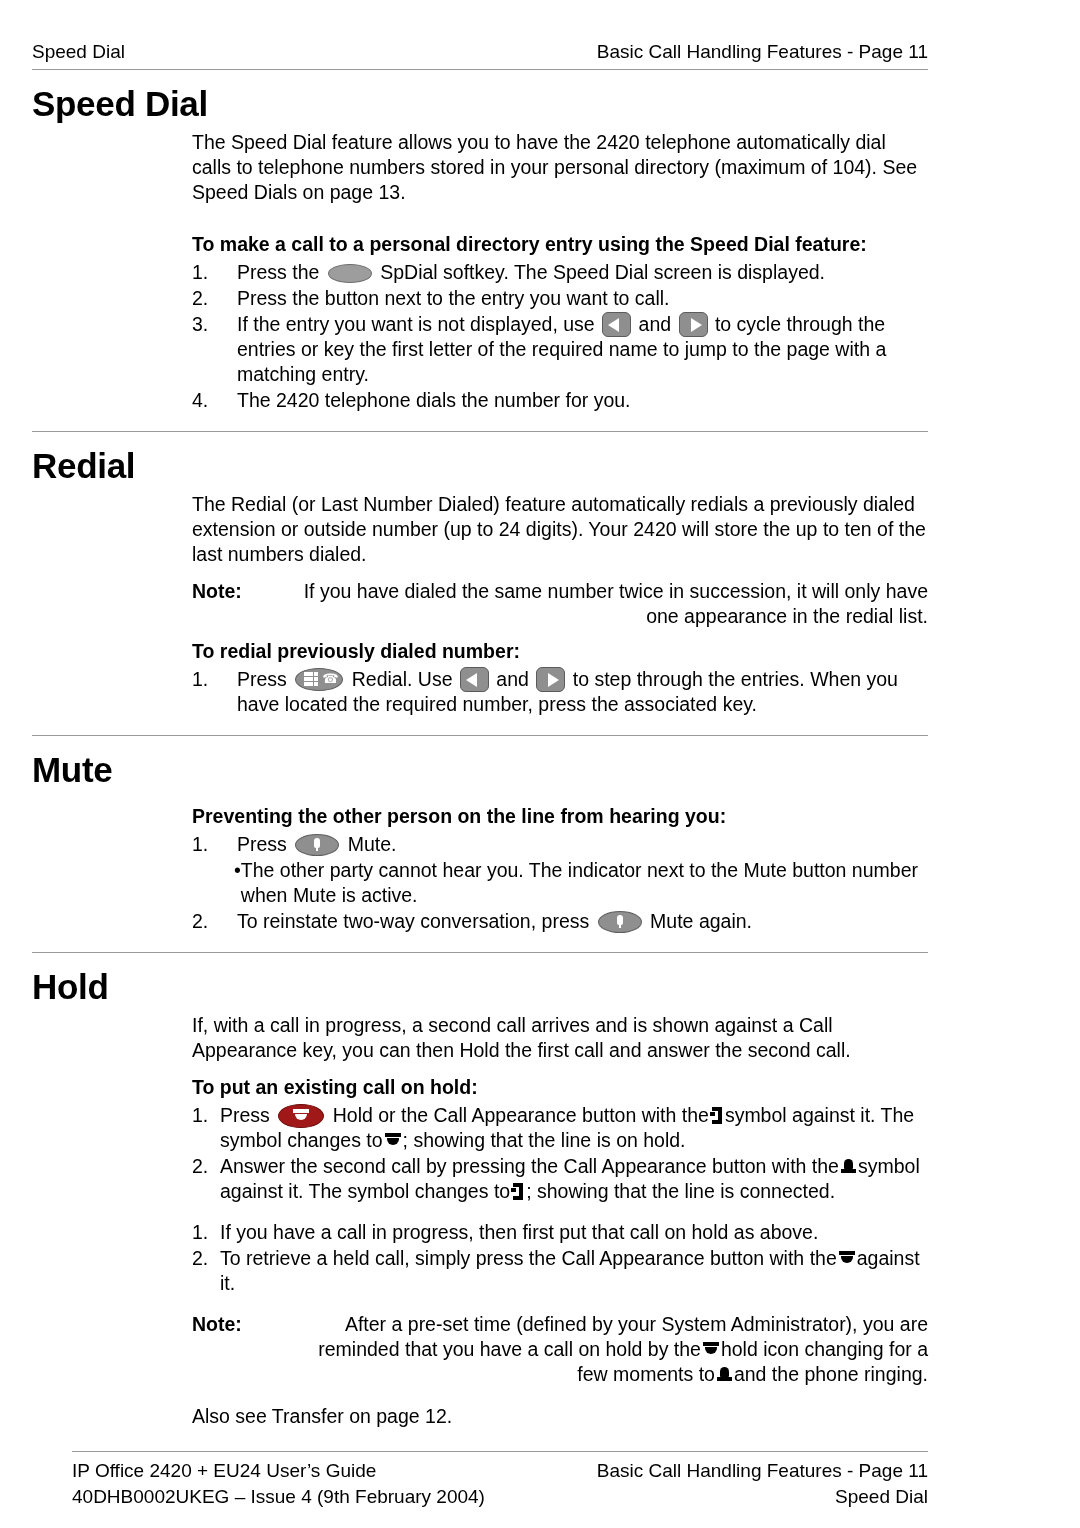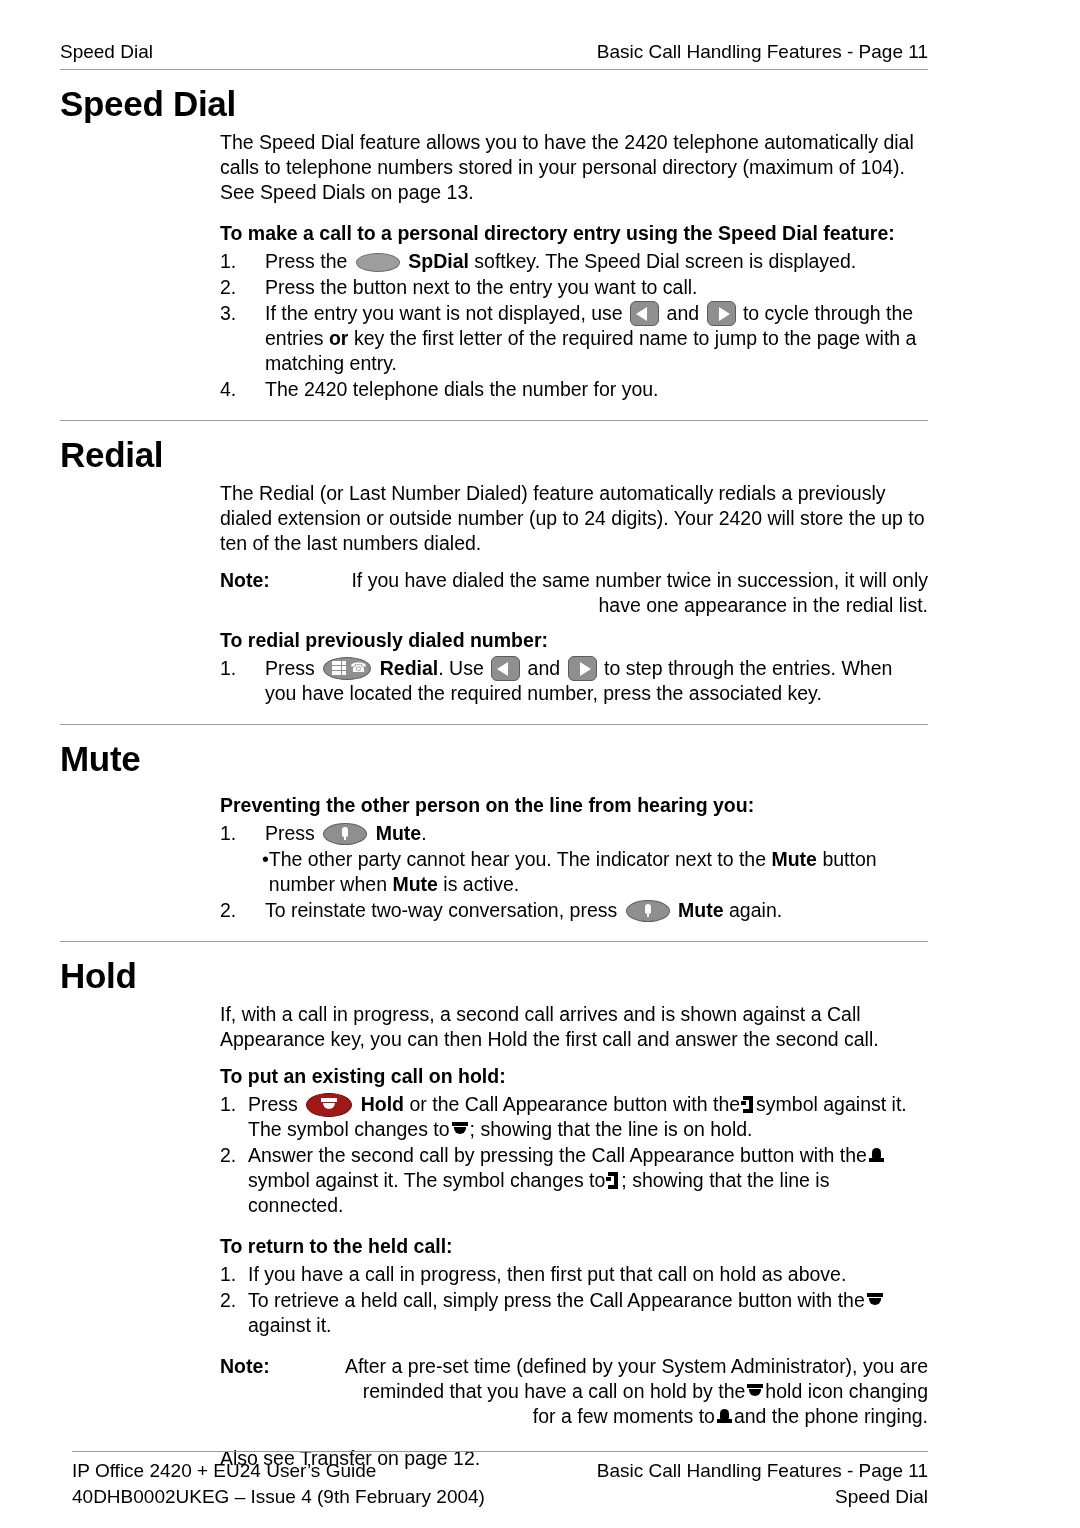--- a/index.html
+++ b/index.html
@@ -7,21 +7,21 @@
     width:1080px;height:1528px;
     background:#ffffff;
     font-family:"Liberation Sans","DejaVu Sans",sans-serif;
     color:#000000;
     -webkit-font-smoothing:antialiased;
   }
   .page{
     position:relative;
     width:1000px;height:1528px;
     box-sizing:border-box;
-    padding:40px 72px 0 60px;
+    padding:40px 72px 0 32px;
   }
   
   .header{
     display:flex;justify-content:space-between;align-items:baseline;
     font-size:19px;line-height:24px;
     padding-bottom:5px;
   }
   .rule{
     border:0;border-top:1.5px solid #9a9a9a;
     margin:0;height:0;
@@ -37,21 +37,21 @@
     border:0;border-top:1.5px solid #9a9a9a;
     margin:18px 0 0 0;
   }
   
   .indent{ margin-left:160px; }
   p.body{
     font-size:19.5px;line-height:25px;
     margin:0 0 4px 0;
     text-align:left;
   }
-  p.lead{ margin-bottom:16px; }
+  p.lead{ margin-bottom:27px; }
   p.subhead{
     font-size:19.5px;line-height:25px;
     font-weight:bold;
     margin:0 0 3px 0;
   }
   .gap{height:15px;}
   .gap-sm{height:8px;}
   
   .li{
     display:flex;
@@ -70,21 +70,21 @@
   }
   .note{
     display:flex;
     font-size:19.5px;line-height:25px;
     margin:0 0 2px 0;
     gap:36px;
   }
   .note .lbl{ flex:0 0 62px;font-weight:bold; }
   .note .lbl.wide{ flex:0 0 82px; }
   .note .txt{ flex:1 1 auto;text-align:right; }
-  b{font-weight:bold;}
+  b{font-weight:normal;}
   
   .btn-ico{
     display:inline-block;
     vertical-align:-4px;
     position:relative;
     border-radius:50%;
     margin:0 3px;
   }
   .ico-spdial{
     width:42px;height:17px;
@@ -356,21 +356,20 @@
         <span>or the Call Appearance button with the</span><span class="glyph connected"></span><span>symbol against it. The symbol changes to</span><span class="glyph hold"></span><span>; showing that the line is on hold.</span></span>
     </div>
 
     <div class="li">
       <span class="num tight">2.</span>
       <span class="txt"><span>Answer the second call by pressing the Call Appearance button with the</span><span class="glyph ringing"></span><span>symbol against it. The symbol changes to</span><span class="glyph connected"></span><span>; showing that the line is connected.</span></span>
     </div>
 
     <div class="gap"></div>
 
-    <p class="subhead">To return to the held call:</p>
 
     <div class="li">
       <span class="num tight">1.</span>
       <span class="txt">If you have a call in progress, then first put that call on hold as above.</span>
     </div>
 
     <div class="li">
       <span class="num tight">2.</span>
       <span class="txt"><span>To retrieve a held call, simply press the Call Appearance button with the</span><span class="glyph hold"></span><span>against it.</span></span>
     </div>

